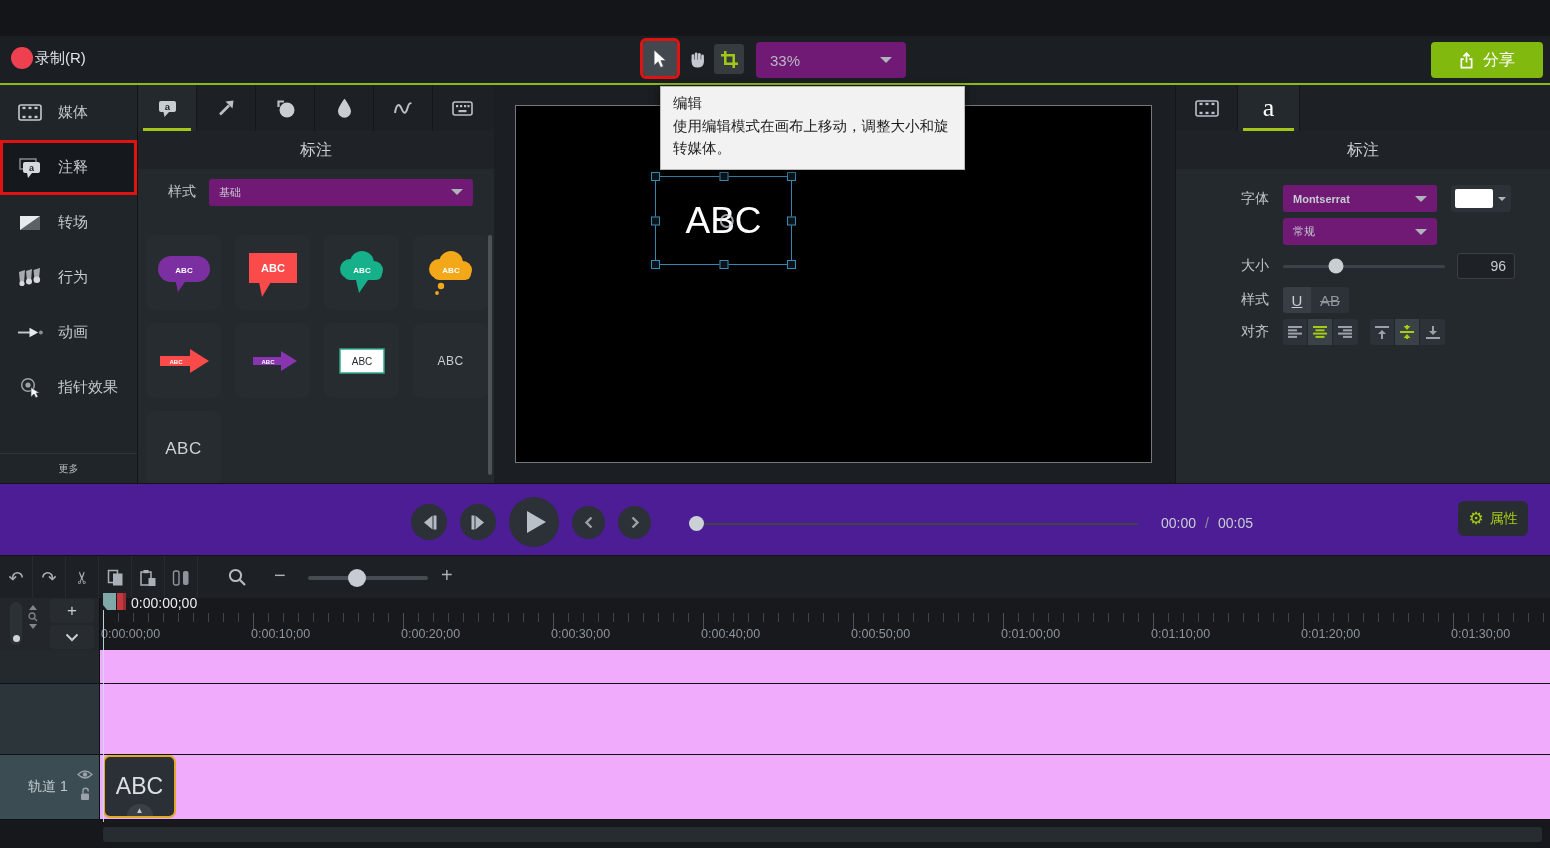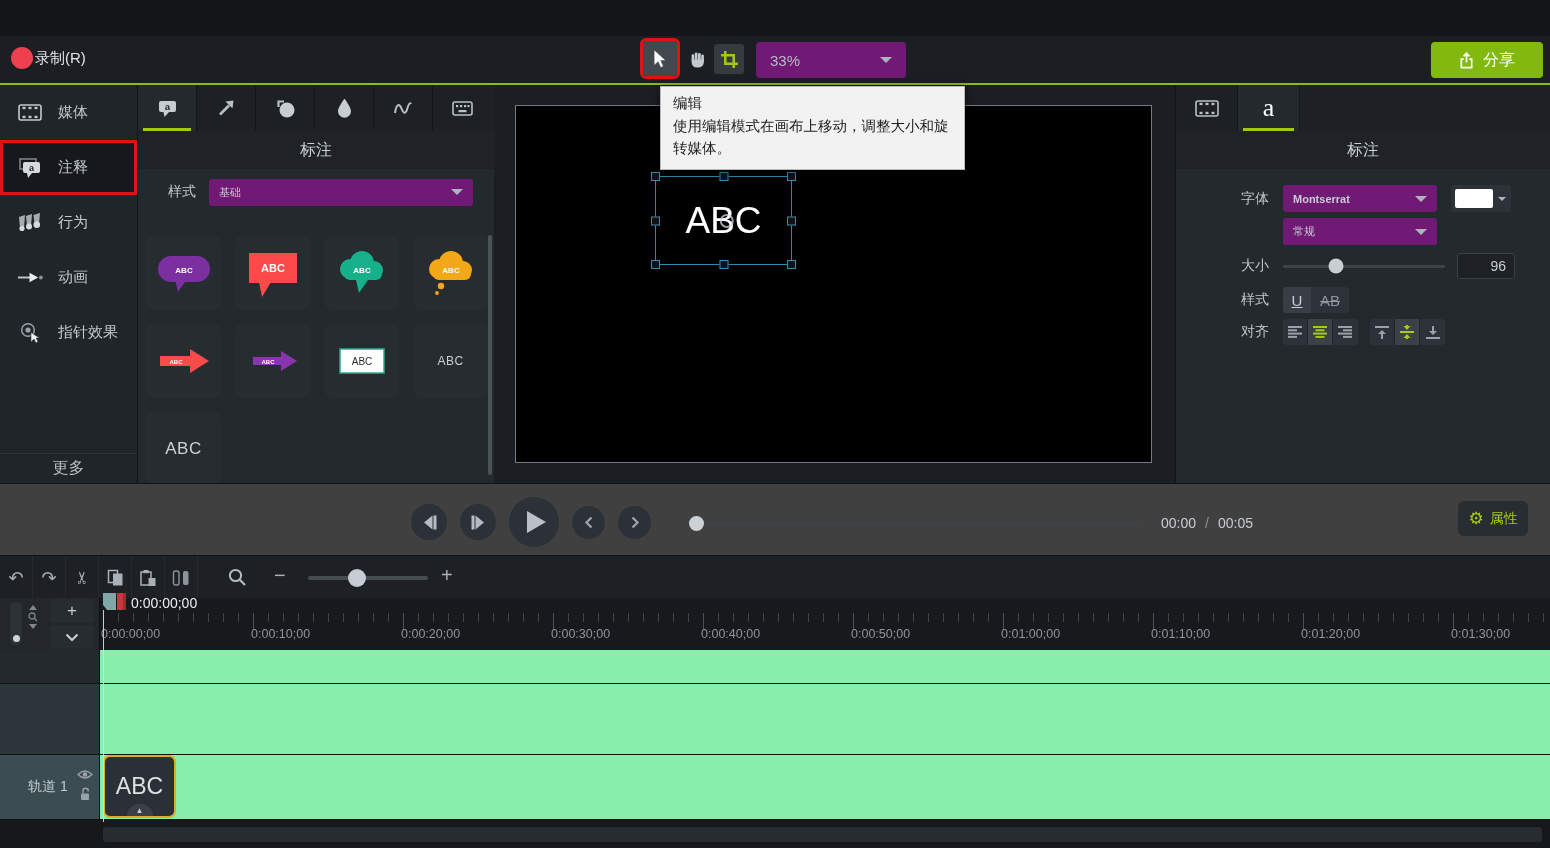--- a/index.html
+++ b/index.html
@@ -41,21 +41,21 @@
 
   
   .main { position:absolute; top:85px; left:0; width:1550px; height:398px; }
 
   .sidebar { position:absolute; left:0; top:0; width:137px; height:100%; background:#20252a; }
   .side-item { height:55px; display:flex; align-items:center; padding-left:17px; gap:15px;
                color:#c3c9ce; font-size:15px; }
   .side-item .icn { width:26px; display:flex; justify-content:center; }
   .side-item.active { background:#15181c; outline:3px solid #e01313; outline-offset:-3px; }
   .side-more { position:absolute; bottom:0; left:0; right:0; height:30px; border-top:1px solid #2e3338;
-               display:flex; align-items:center; justify-content:center; color:#b7bdc3; font-size:16px; }
+               display:flex; align-items:center; justify-content:center; color:#b7bdc3; font-size:10px; }
 
   .ann-panel { position:absolute; left:137px; top:0; width:357px; height:100%; background:#24292e;
                border-left:1px solid #121417; }
   .tabs { height:46px; display:flex; background:#1d2126; }
   .tab { width:59px; height:100%; display:flex; align-items:center; justify-content:center;
          position:relative; color:#b9c0c6; border-right:1px solid #14171a; }
   .tab.active { background:#24292e; }
   .tab.active::after { content:""; position:absolute; bottom:0; left:5px; right:5px; height:3px; background:#a3c716; }
   .panel-heading { height:38px; background:#1f2327; display:flex; align-items:center; justify-content:center;
                    color:#ccd1d6; font-size:16px; }
@@ -110,21 +110,21 @@
   .btn-u { width:28px; background:#383e44; color:#c9ced3; text-decoration:underline; border-radius:3px 0 0 3px; }
   .btn-ab { width:38px; background:#2d3238; color:#8f969c; text-decoration:line-through; border-radius:0 3px 3px 0; }
   .abtn { width:25px; height:26px; background:#2d3238; display:flex; align-items:center; justify-content:center;
           border-right:1px solid #22262a; }
   .abtn:last-child { border-right:none; }
   .abtn.active { background:#3a4147; }
   .agroup { display:flex; border-radius:3px; overflow:hidden; }
   .agroup + .agroup { margin-left:12px; }
 
   
-  .playbar { position:absolute; top:483px; left:0; right:0; height:72px; background:#404040;
+  .playbar { position:absolute; top:483px; left:0; right:0; height:72px; background:#4c1d95;
              border-top:1px solid #121417; }
   .transport { position:absolute; left:411px; top:13px; display:flex; align-items:center; gap:13px; }
   .tbtn { border-radius:50%; background:#2b3136; display:flex; align-items:center; justify-content:center; }
   .play-tri { width:0; height:0; border-left:19px solid #b9c0c7; border-top:11.5px solid transparent;
               border-bottom:11.5px solid transparent; margin-left:5px; }
   .scrub-track { position:absolute; left:697px; top:39px; width:441px; height:2px; background:#3d4349; }
   .scrub-knob { position:absolute; left:689px; top:32px; width:15px; height:15px; background:#ccd1d6; border-radius:50%; }
   .time { position:absolute; left:1161px; top:31px; font-size:14px; color:#c8cdd2; display:flex; gap:9px; }
   .time .sep { color:#8a9197; }
   .props-btn { position:absolute; right:22px; top:17px; width:70px; height:35px; background:#282d32;
@@ -166,21 +166,21 @@
       background:repeating-linear-gradient(90deg,#49525a 0 1px,transparent 1px 150px); }
   .rlabel { position:absolute; top:29px; font-size:12.5px; color:#8d959d; white-space:nowrap; }
   .ph-green { position:absolute; left:3px; top:-5px; width:13px; height:17px; background:#7fa8a8;
               clip-path:polygon(0 0,100% 0,100% 100%,32% 100%,0 70%); }
   .ph-red { position:absolute; left:17px; top:-5px; width:9px; height:17px; background:#c5383f;
             border-right:3px solid #992b31; }
   .ph-time { position:absolute; left:31px; top:-3px; color:#eceff1; font-size:14px; }
   .ph-line { position:absolute; left:103px; top:12px; width:1px; height:212px;
              background:rgba(200,225,235,.9); z-index:5; }
   .tl-tracks { position:absolute; top:52px; left:0; right:0; }
-  .trow { position:relative; background:#86efac; border-bottom:1px solid #101316; }
+  .trow { position:relative; background:#f0abfc; border-bottom:1px solid #101316; }
   .trow .head { position:absolute; left:0; top:0; bottom:0; width:100px; border-right:1px solid #0e1114; }
   .r1 { height:34px; } .r1 .head { background:#24292d; }
   .r2 { height:71px; } .r2 .head { background:#2b353a; }
   .r3 { height:65px; } .r3 .head { background:#3b4d52; }
   .track-label { position:absolute; left:28px; top:50%; transform:translateY(-50%); color:#c2c9ce; font-size:14px; }
   .eye { position:absolute; left:77px; top:14px; }
   .lock { position:absolute; left:79px; top:32px; }
   .clip { position:absolute; left:103px; top:0px; width:73px; height:63px; background:#2b3036;
           border:2px solid #dfa92c; border-radius:7px; color:#dce0e3; display:flex; align-items:center;
           justify-content:center; font-size:23px; overflow:hidden; }
@@ -257,20 +257,29 @@
       <div class="side-item active">
         <span class="icn">
           <svg width="25" height="22" viewBox="0 0 25 22">
               <rect x="2" y="2" width="16" height="10" fill="none" stroke="#8a9197" stroke-width="1.4"></rect>
               <rect x="5" y="5" width="17" height="11" rx="2" fill="#d6dade"></rect>
               <polygon points="9,16 14,16 10,21" fill="#d6dade"></polygon>
               <text x="13.5" y="13.7" font-size="9" font-weight="bold" fill="#20252a" text-anchor="middle" font-family="Liberation Sans,sans-serif">a</text>
             </svg>
         </span>
         <span>注释</span>
+      </div>
+      <div class="side-item">
+        <span class="icn">
+          <svg width="22" height="16" viewBox="0 0 22 16">
+              <rect x="1" y="1" width="20" height="14" fill="#5a6167"></rect>
+              <polygon points="1,1 21,1 1,15" fill="#e8ebee"></polygon>
+            </svg>
+        </span>
+        <span>转场</span>
       </div>
       <div class="side-item">
         <span class="icn">
           <svg width="24" height="20" viewBox="0 0 24 20" fill="#d6dade">
               <polygon points="2,15 6,15 7,2 1,4" opacity=".75"></polygon>
               <circle cx="4" cy="15.5" r="2.6"></circle>
               <polygon points="9,13 13,13 14,1 8,3" opacity=".75"></polygon>
               <circle cx="11" cy="13.5" r="3"></circle>
               <polygon points="16.5,11 21,11 22,0 15.5,2" opacity=".75"></polygon>
               <circle cx="18.8" cy="11.8" r="3.3"></circle>

